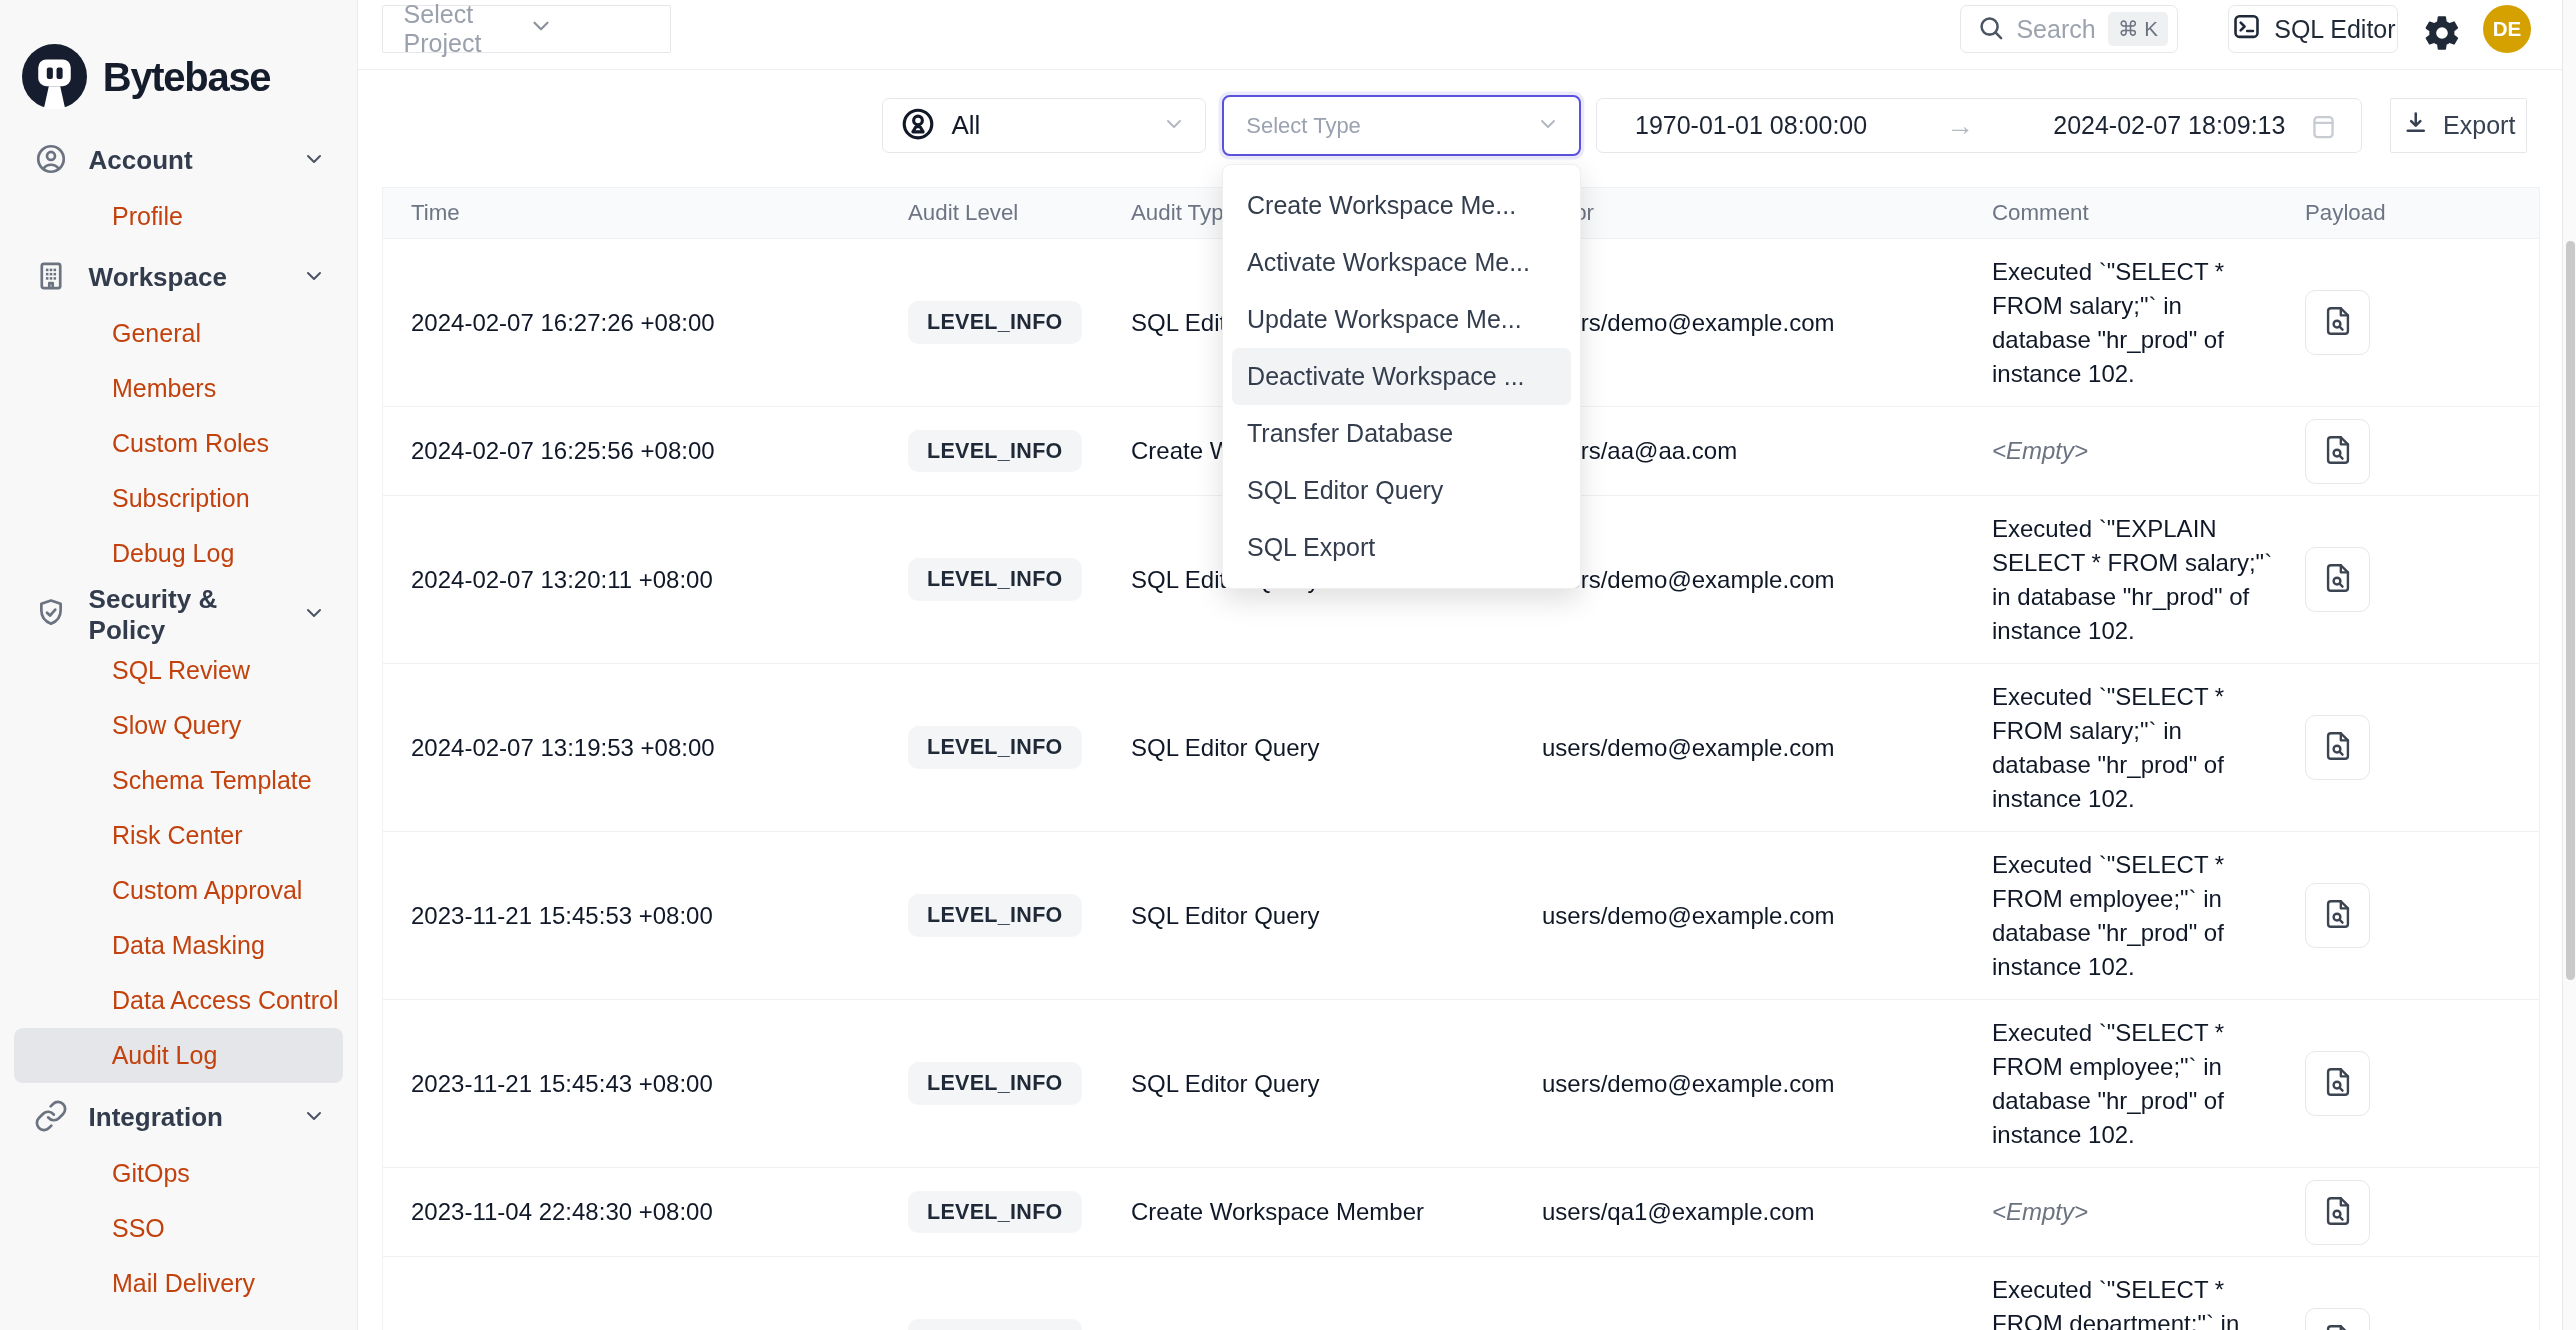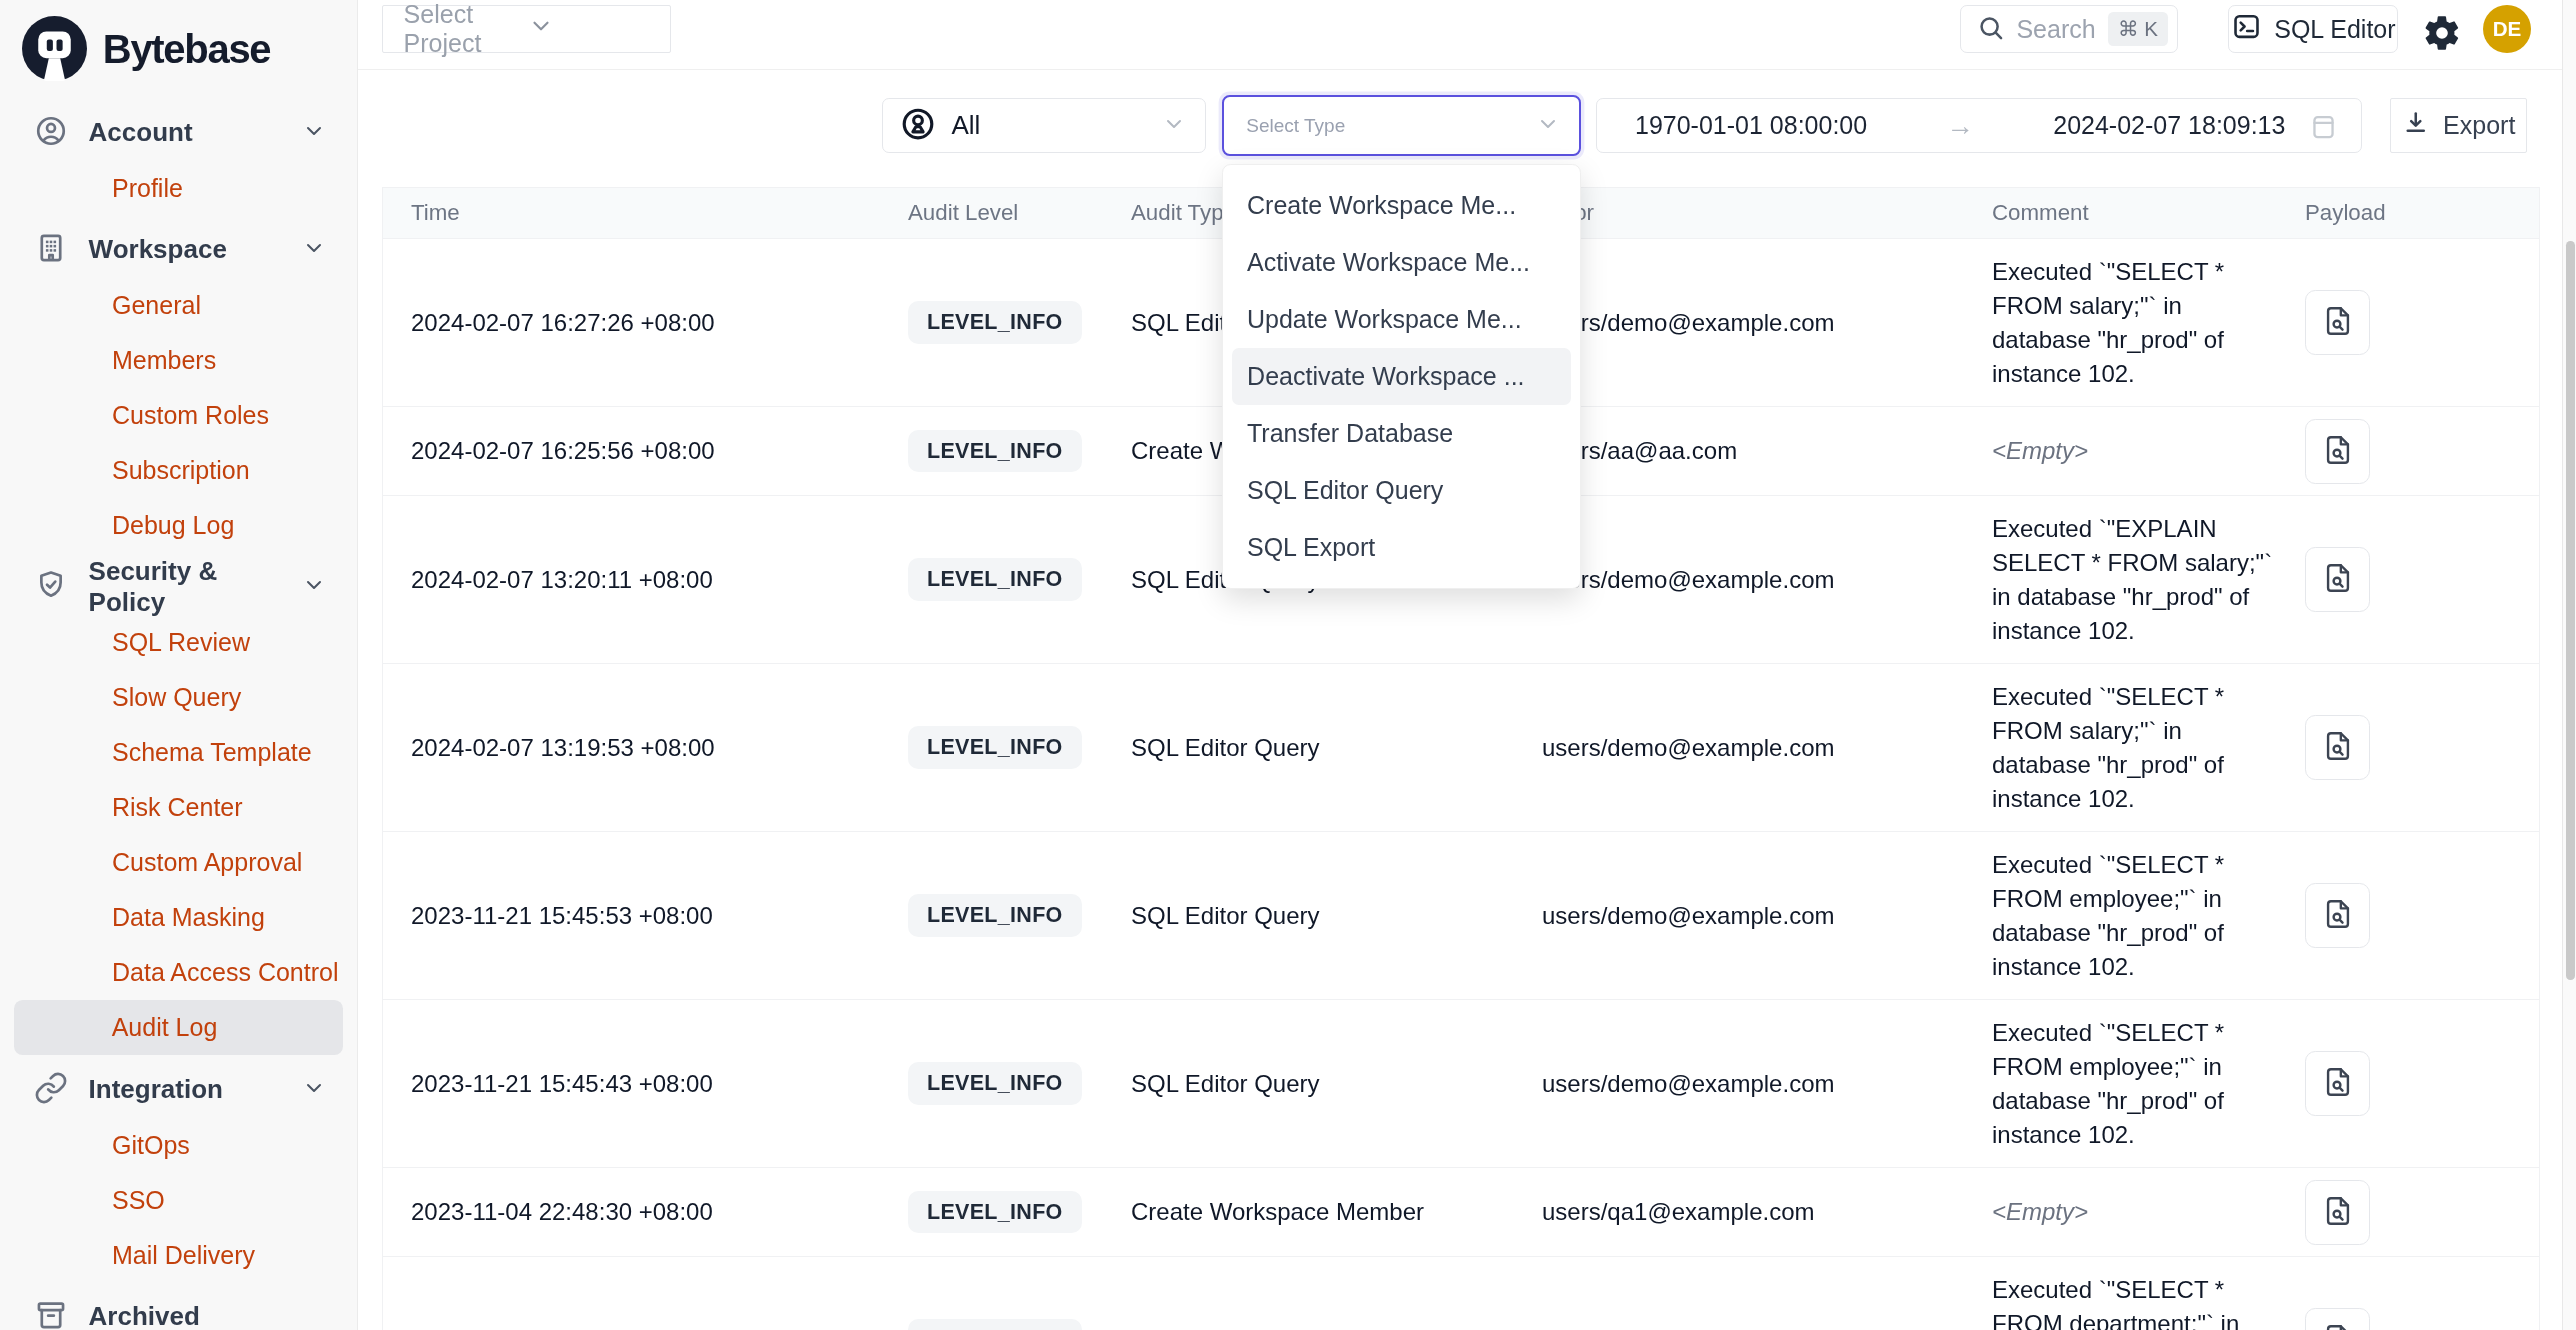--- a/index.html
+++ b/index.html
@@ -2,21 +2,21 @@
 <html style="font-size:13.7px"><head>
 <meta charset="utf-8">
 <style>
   *{box-sizing:border-box;margin:0;padding:0;}
   html,body{width:2576px;height:1330px;overflow:hidden;}
   body{font-family:"Liberation Sans",sans-serif;background:#fff;position:relative;color:#101828;}
   .abs{position:absolute;}
 
   
   .sidebar{left:0;top:0;width:358px;height:1330px;background:#f8f8f8;border-right:1.7px solid #ebebeb;}
-  .logo{display:flex;align-items:center;gap:15.5px;padding:15.5px 22.3px 8.6px 22.3px;cursor:pointer;}
+  .logo{display:flex;align-items:center;gap:15.5px;padding:15.5px 22.3px 8.6px 22.3px;cursor:pointer;margin-top:28px;}
   .logo-text{font-size:40px;font-weight:800;color:#151c2c;letter-spacing:-1.3px;}
   .nav{margin-top:12px;}
   .nav-section{display:flex;align-items:center;height:57px;padding:0 31px 0 34px;gap:20.6px;cursor:pointer;margin-top:5.2px;}
   .nav-section .sec-label{font-size:26px;font-weight:600;color:#323c4c;flex:1;}
   .nav-item{display:flex;align-items:center;height:55px;padding-left:112px;font-size:25px;color:#c2410c;cursor:pointer;}
   .nav-item.active{background:#e5e6e9;border-radius:8.6px;margin:0 13.7px;padding-left:98px;}
 
   
   .topbar{left:358px;top:0;width:2218px;height:70px;background:#fff;border-bottom:1.7px solid #efefef;}
   .proj-select{position:absolute;left:24px;top:5.2px;width:289px;height:48px;border:1.7px solid #e5e7eb;border-radius:2px;display:flex;align-items:center;padding:0 17px 0 20.6px;cursor:pointer;background:#fff;}
@@ -27,21 +27,21 @@
   .kbd{background:#eef0f2;border-radius:5.2px;padding:5.2px 10.3px;font-size:20.6px;color:#6b7280;white-space:nowrap;}
   .sqlbtn{margin-left:50px;width:170px;height:48px;border:1.7px solid #e5e7eb;border-radius:6.9px;background:#fff;display:flex;align-items:center;justify-content:center;gap:12px;cursor:pointer;}
   .sqlbtn span{font-size:25px;color:#1f2937;font-weight:500;}
   .gear{margin-left:24px;display:flex;align-items:center;cursor:pointer;}
   .avatar{margin-left:20.6px;width:48px;height:48px;border-radius:50%;display:flex;align-items:center;justify-content:center;color:#fff;font-size:20.6px;font-weight:700;cursor:pointer;}
 
   
   .all-box{left:882px;top:98px;width:324px;height:55px;border:1.7px solid #e5e7eb;border-radius:6.9px;background:#fff;display:flex;align-items:center;gap:15.5px;padding:0 19px 0 17px;cursor:pointer;}
   .all-box .val{flex:1;font-size:26px;color:#111827;}
   .type-box{left:1222px;top:95px;width:359px;height:61px;border-radius:7.7px;background:#fff;display:flex;align-items:center;padding:0 19px 0 22.3px;cursor:pointer;box-shadow:0 0 0 3.4px rgba(91,81,222,0.12);}
-  .type-box .ph{flex:1;font-size:19px;color:#9aa1b0;}
+  .type-box .ph{flex:1;font-size:22px;color:#9aa1b0;}
   .date-box{left:1596px;top:98px;width:766px;height:55px;border:1.7px solid #e5e7eb;border-radius:6.9px;background:#fff;display:flex;align-items:center;padding:0 22.3px 0 38px;cursor:pointer;}
   .date-box .d{font-size:25px;color:#1c2433;}
   .date-box .arrow{flex:1;text-align:center;color:#b3b9c2;font-size:27.5px;}
   .date-box .cal{margin-left:22.3px;display:flex;}
   .export-btn{left:2390px;top:98px;width:137px;height:55px;border:1.7px solid #e5e7eb;border-radius:2px;background:#fff;display:flex;align-items:center;justify-content:center;gap:14px;cursor:pointer;}
   .export-btn span{font-size:25px;color:#374151;font-weight:500;}
 
   
   .table{left:382px;top:187px;width:2158px;border-left:1.7px solid #f0f1f3;border-right:1.7px solid #f0f1f3;}
   .thead{display:grid;grid-template-columns:497px 223px 411px 450px 313px 263px;height:52px;background:#f8fafb;border-top:1.7px solid #f0f1f3;border-bottom:1.7px solid #f0f1f3;align-items:center;}

